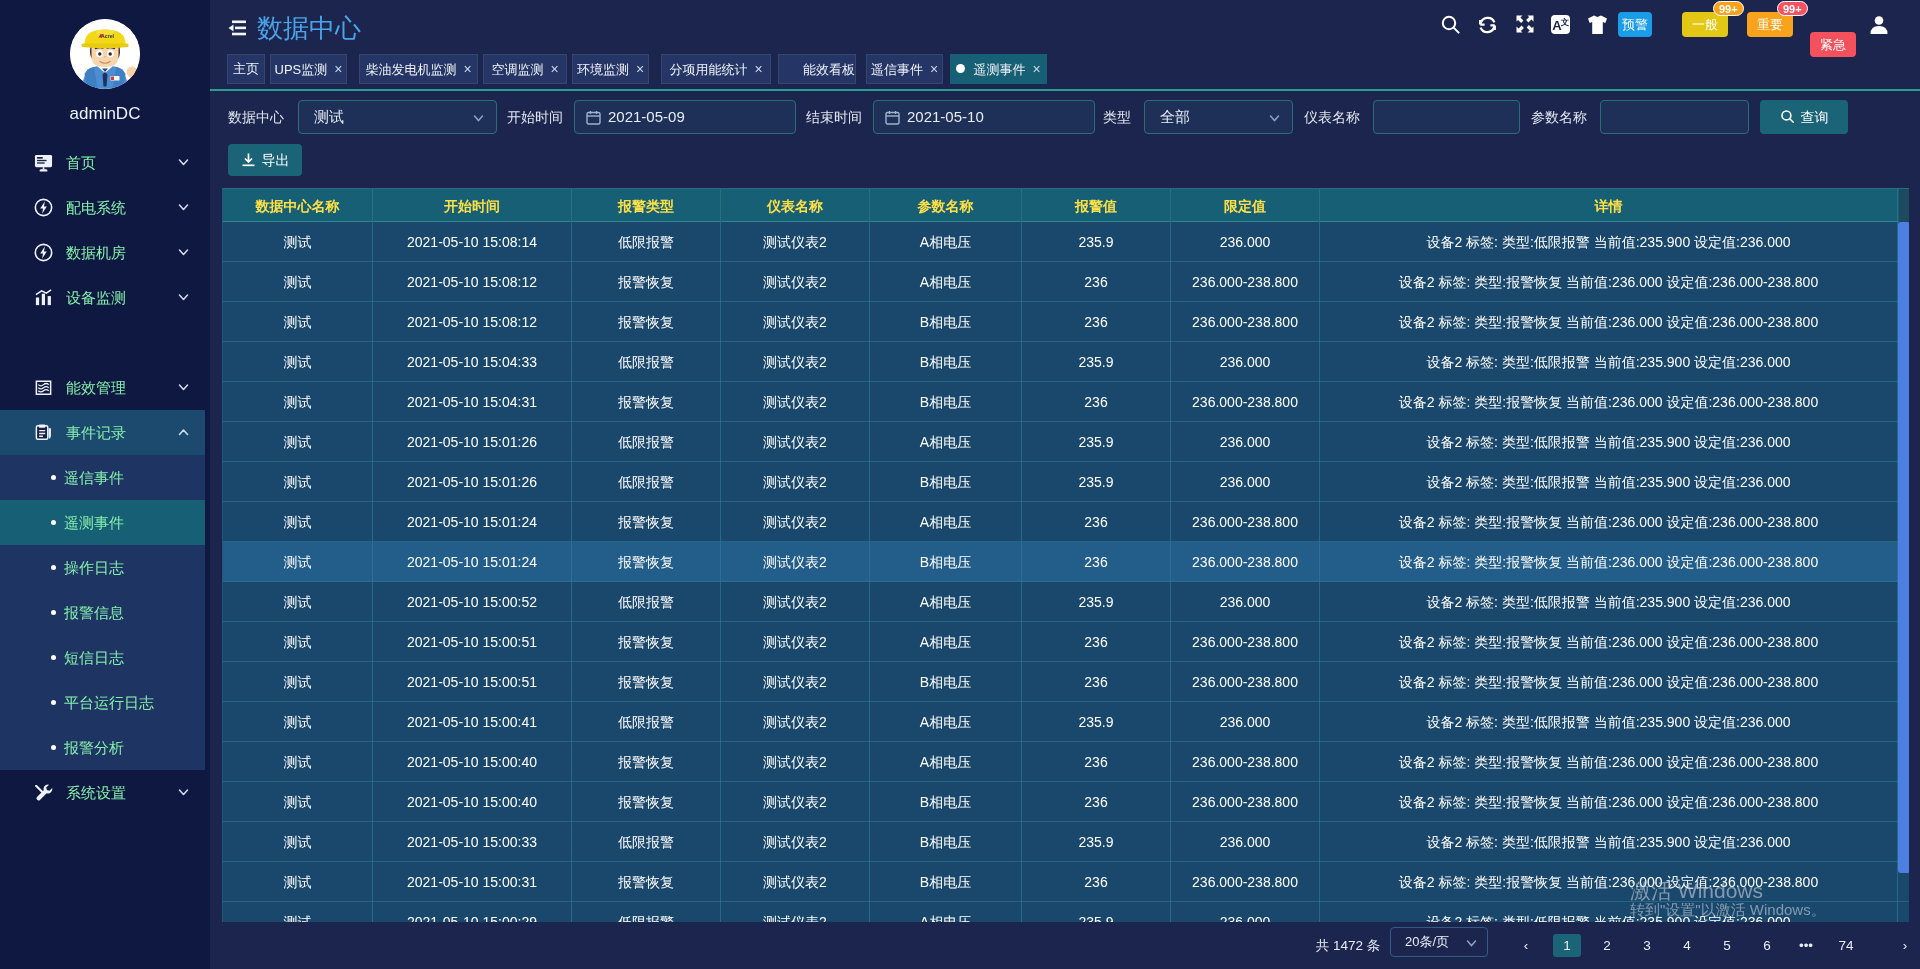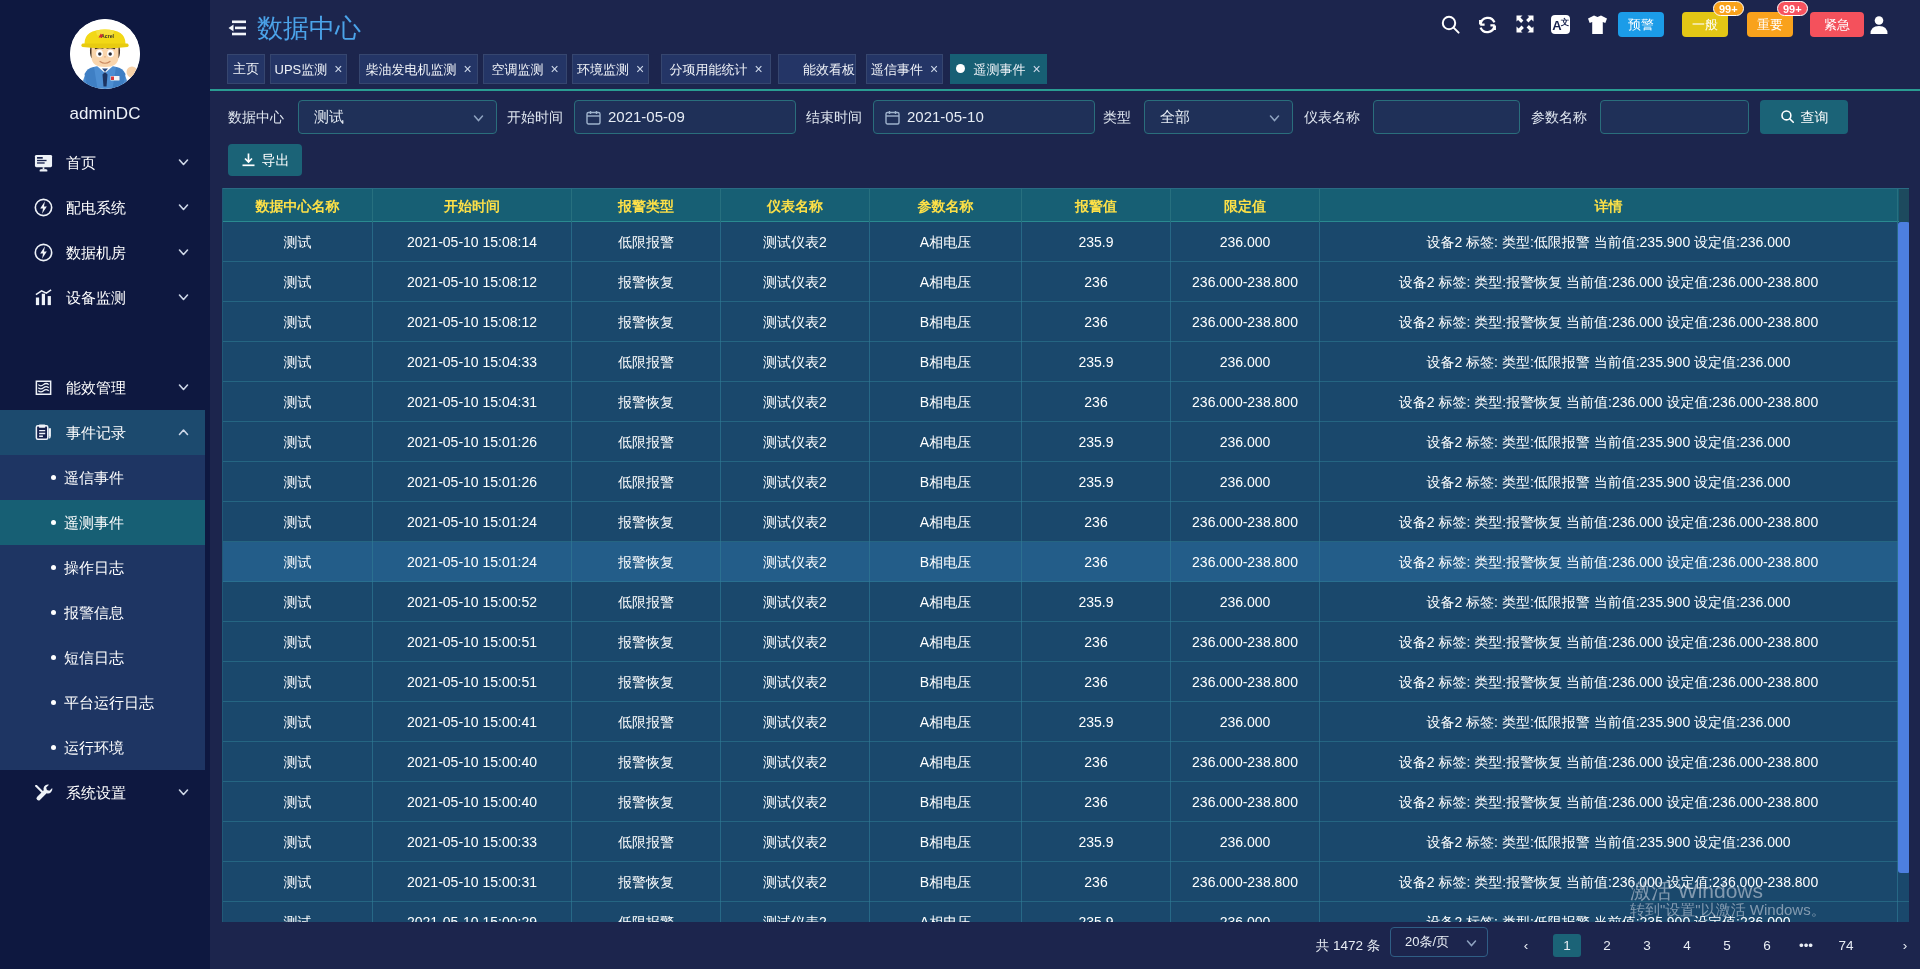--- a/index.html
+++ b/index.html
@@ -5,21 +5,21 @@
 <style>
 * { margin:0; padding:0; box-sizing:border-box; }
 html,body { width:1920px; height:969px; overflow:hidden; }
 body { font-family:"Liberation Sans",sans-serif; background:#1c254d; color:#fff; position:relative; }
 svg { display:block; }
 
 
 #sidebar { position:absolute; left:0; top:0; width:210px; height:969px; background:#0e1840; z-index:5; }
 #avatar { position:absolute; left:70px; top:19px; width:70px; height:70px; border-radius:50%; background:#f5f8fb; overflow:hidden; }
 #uname { position:absolute; top:104px; width:210px; text-align:center; font-size:17px; color:#eef2f8; }
-.mitem { position:absolute; left:0; width:205px; height:45px; font-size:15px; color:#ffffff; }
+.mitem { position:absolute; left:0; width:205px; height:45px; font-size:15px; color:#86efac; }
 .mitem .mi { position:absolute; left:34px; top:13px; width:19px; height:19px; }
 .mitem .mt { position:absolute; left:66px; top:0; line-height:45px; }
 .mitem .chev { position:absolute; right:16px; top:17px; width:11px; height:11px; }
 .sub { background:#1e3563; }
 .sub .dot { position:absolute; left:51px; top:20px; width:5px; height:5px; border-radius:50%; background:#fff; }
 .sub .mt { left:64px; }
 
 
 #title { position:absolute; left:257px; top:11px; font-size:26px; color:#4ba3e9; z-index:2;}
 #burger { position:absolute; left:227px; top:18px; z-index:2;}
@@ -194,21 +194,21 @@
 <div class="mitem sub" style="top:590px;">
       <span class="dot"></span>
       <span class="mt">报警信息</span>
     </div>
 <div class="mitem sub" style="top:680px;">
       <span class="dot"></span>
       <span class="mt">平台运行日志</span>
     </div>
 <div class="mitem sub" style="top:725px;">
       <span class="dot"></span>
-      <span class="mt">运行环境</span>
+      <span class="mt">报警分析</span>
     </div>
 </div>
 <div id="burger">
     <svg width="22" height="20" viewBox="0 0 22 20">
 <rect x="5" y="2.5" width="14" height="2.6" fill="#f2f5fa"></rect>
 <rect x="8" y="8.6" width="11" height="2.6" fill="#f2f5fa"></rect>
 <rect x="5" y="14.7" width="14" height="2.6" fill="#f2f5fa"></rect>
 <path d="M1.5 9.9 L6.5 6.4 v7 z" fill="#f2f5fa"></path>
 </svg>
   </div>
@@ -241,26 +241,26 @@
 <text x="7" y="15.5" font-size="13" font-weight="bold" fill="#16214d" text-anchor="middle" font-family="Liberation Sans">A</text>
 <text x="15" y="10.5" font-size="8.5" font-weight="bold" fill="#16214d" text-anchor="middle">文</text>
 </svg>
   </div>
 <div class="hicon" style="left:1586px;">
     <svg width="23" height="21" viewBox="0 0 23 21">
 <path d="M8 1.5 L11.5 3 L15 1.5 L21 4.5 L19.3 9 L16.8 8 V20 H6.2 V8 L3.7 9 L2 4.5 Z" fill="#fff"></path>
 </svg>
   </div>
 
-<div class="hbtn" style="left:1618px;width:46px;background:#1b9ce8;">预警</div>
+<div class="hbtn" style="left:1618px;width:34px;background:#1b9ce8;">预警</div>
 <div class="hbtn" style="left:1682px;width:46px;background:#e3c715;">一般</div>
 <div class="badge" style="left:1713px;top:1px;background:#f9a21a;">99+</div>
 <div class="hbtn" style="left:1747px;width:46px;background:#f9a21c;">重要</div>
 <div class="badge" style="left:1777px;top:1px;background:#f7525f;">99+</div>
-<div class="hbtn" style="left:1810px;width:54px;background:#f4515c;">紧急</div>
+<div class="hbtn" style="left:1810px;width:46px;background:#f4515c;margin-top:20px;">紧急</div>
 <div class="hicon" style="left:1868px;">
     <svg width="22" height="22" viewBox="0 0 22 22">
 <circle cx="11" cy="6.5" r="4.3" fill="#fff"></circle>
 <path d="M2.5 20 q0-8 8.5-8 q8.5 0 8.5 8 z" fill="#fff"></path>
 </svg>
   </div>
 
 <div class="tab" style="left:227px;width:38px;">主页</div>
 <div class="tab" style="left:270px;width:77px;">UPS监测<span class="x">×</span></div>
 <div class="tab" style="left:359px;width:119px;">柴油发电机监测<span class="x">×</span></div>

